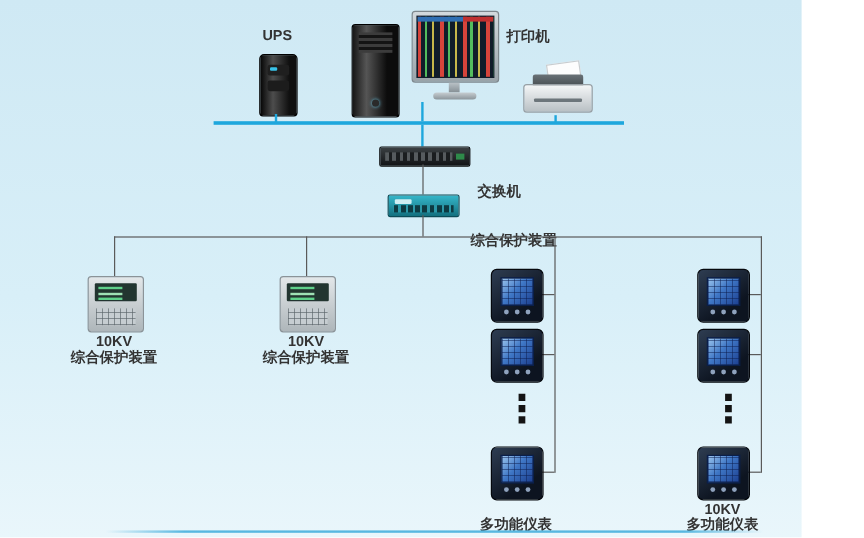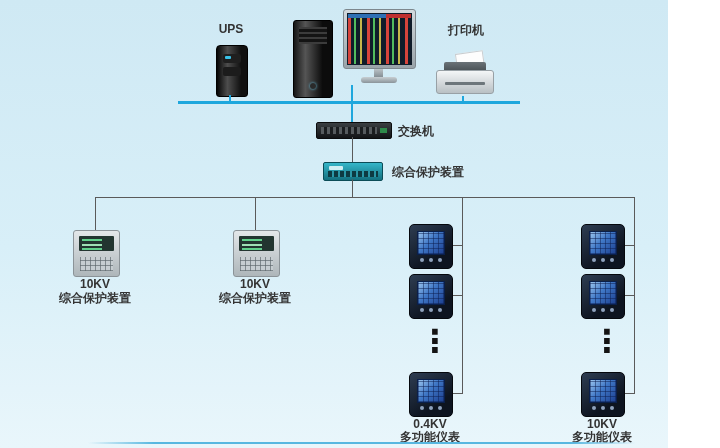--- a/index.html
+++ b/index.html
@@ -8,21 +8,21 @@
     width:668px;height:448px;
     background:linear-gradient(180deg,#cfe9f4 0%,#d8eff8 55%,#e9f6fb 100%);
     font-family:"Liberation Sans","DejaVu Sans",sans-serif;
     overflow:hidden;
   }
   .label{
     position:absolute;
     font-size:12px;font-weight:bold;color:#333;
     text-align:center;white-space:nowrap;
   }
-  .label.left{text-align:center;}
+  .label.left{text-align:center;margin-top:28px;}
   
   .bus{position:absolute;background:#1ea7dd;}
   .wire{position:absolute;background:#5a5a5a;}
   
   .device{position:absolute;}
   
   .ups-body{width:100%;height:100%;background:linear-gradient(90deg,#050505,#4d4d4d 35%,#101010 80%);border:1px solid #000;border-radius:4px 4px 3px 3px;position:relative;}
   .ups-body::before{content:"";position:absolute;left:6px;top:8px;right:6px;height:9px;background:#1f1f1f;border-radius:2px;box-shadow:0 13px 0 #1c1c1c;}
   .ups-body::after{content:"";position:absolute;left:8px;top:10px;width:6px;height:3px;background:#39c2e8;border-radius:1px;}
   
@@ -74,21 +74,21 @@
   
   .bottom-strip{position:absolute;left:88px;top:442px;width:548px;height:2px;
     background:linear-gradient(90deg,rgba(87,183,224,0),#57b7e0 12%,#57b7e0 88%,rgba(87,183,224,0));}
 </style>
 </head>
 <body>
 
 <div class="canvas">
 
   <div class="label" style="left:205px;top:22px;width:52px;">UPS</div>
-  <div class="label" style="left:438px;top:22px;width:56px;">打印机</div>
+  <div class="label" style="left:412px;top:22px;width:56px;">打印机</div>
 
   <div class="device" style="left:216px;top:45px;width:30px;height:50px;">
     <div class="ups-body"></div>
   </div>
 
   <div class="device" style="left:293px;top:20px;width:38px;height:76px;">
     <div class="pc-body"></div>
   </div>
 
   <div class="device" style="left:343px;top:9px;width:73px;height:60px;">
@@ -165,21 +165,20 @@
     <div class="meter-body">
         <div class="meter-lcd"></div>
       </div>
   </div>
   <div class="vdots" style="left:419px;top:325px;">⋮</div>
   <div class="device" style="left:409px;top:372px;width:42px;height:43px;">
     <div class="meter-body">
         <div class="meter-lcd"></div>
       </div>
   </div>
-  <div class="label" style="left:380px;top:417px;width:100px;">0.4KV</div>
   <div class="label" style="left:380px;top:429px;width:100px;">多功能仪表</div>
 
   <div class="device" style="left:581px;top:224px;width:42px;height:43px;">
     <div class="meter-body">
         <div class="meter-lcd"></div>
       </div>
   </div>
   <div class="device" style="left:581px;top:274px;width:42px;height:43px;">
     <div class="meter-body">
         <div class="meter-lcd"></div>

